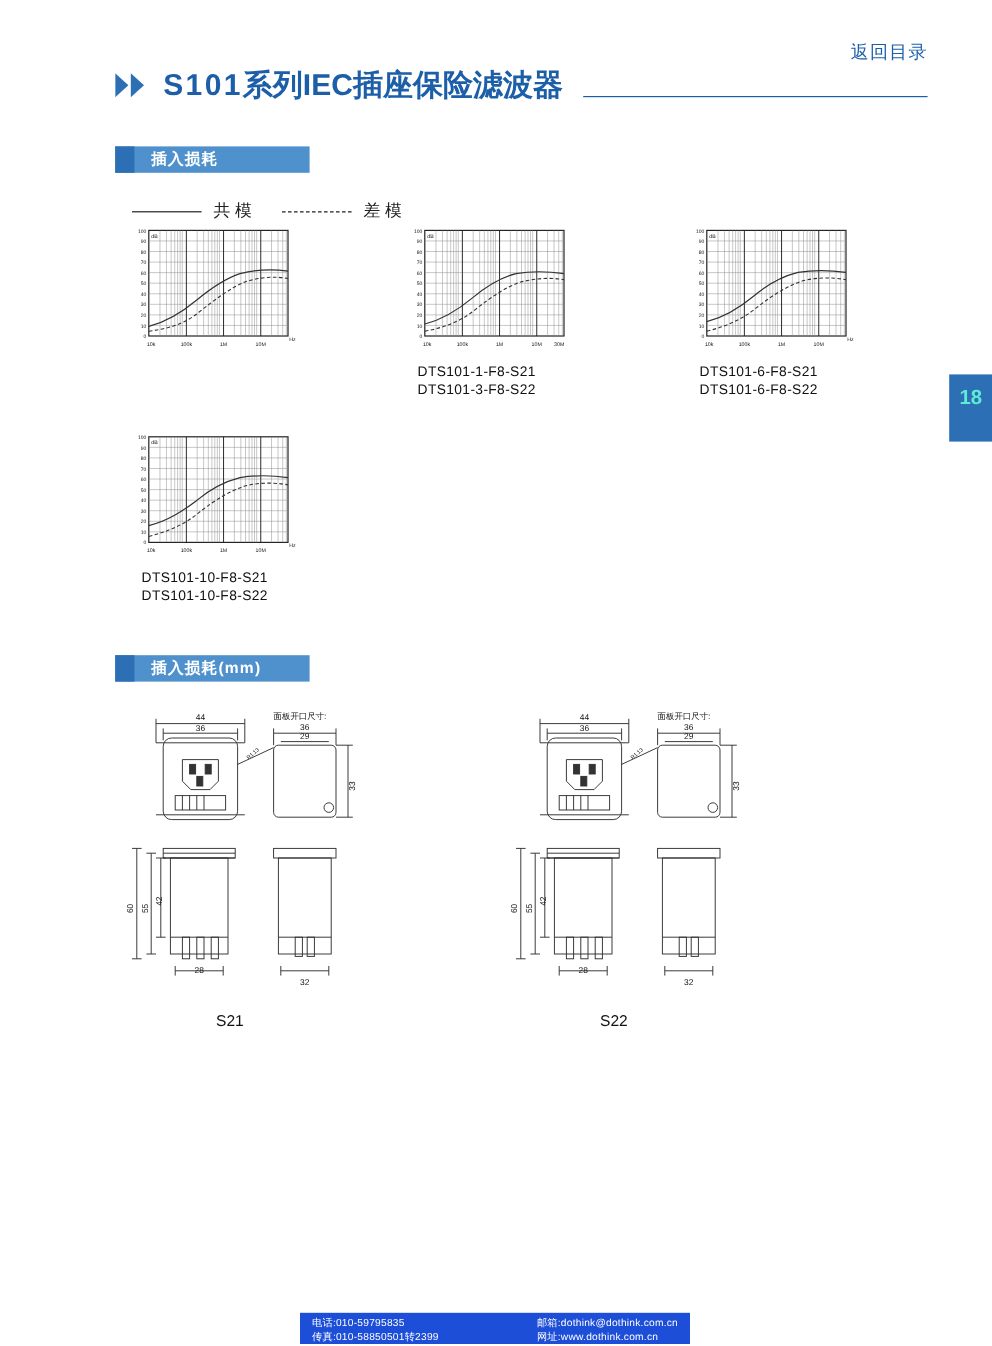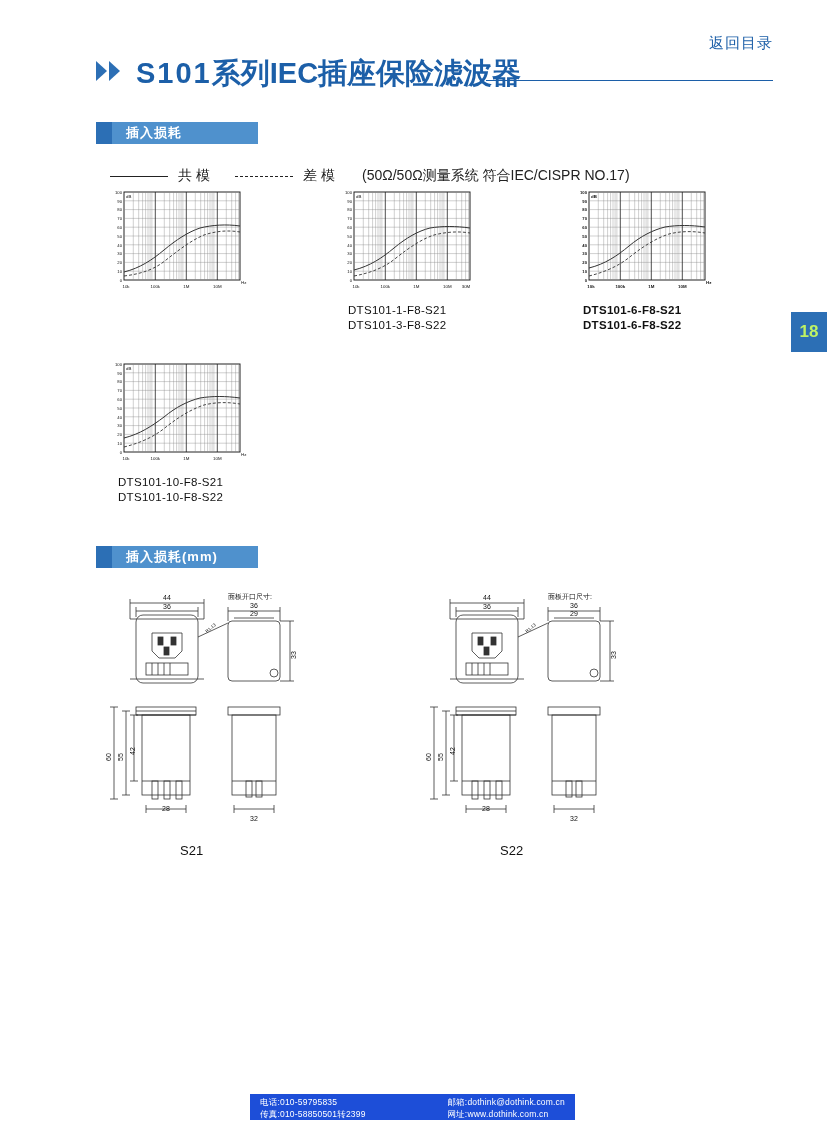--- a/index.html
+++ b/index.html
@@ -39,21 +39,21 @@
     left: 0;
     top: 4px;
     width: 34px;
     height: 22px;
   }
   .arrows svg { display:block; }
   .main-title {
     position: absolute;
     left: 40px;
     top: -2px;
-    font-size: 29px;
+    font-size: 25px;
     font-weight: bold;
     color: #1c5fa8;
     white-space: nowrap;
     letter-spacing: 0px;
   }
   .main-title .model { letter-spacing: 2px; }
   .title-rule {
     position: absolute;
     left: 390px;
     right: 0;
@@ -124,23 +124,23 @@
     height: 108px;
   }
   .plot svg { display:block; }
 
   
   .page-tab {
     position: absolute;
     top: 312px;
     right: 0;
     width: 36px;
-    height: 40px;
+    height: 56px;
     background: #2c6fb5;
-    color: #bef264;
+    color: #5eead4;
     font-size: 17px;
     font-weight: bold;
     line-height: 40px;
     text-align: center;
   }
 
   
   .drawings { position: absolute; top: 585px; left: 0; width: 827px; height: 290px; }
   .drawing-label {
     position: absolute;
@@ -186,21 +186,20 @@
   <div class="title-rule"></div>
 </div>
 
 <div class="section-bar" id="bar-insertion-loss">插入损耗</div>
 
 <div class="legend-row">
   <span class="legend-solid"></span>
   <span class="legend-solid-label">共 模</span>
   <span class="legend-dash"></span>
   <span class="legend-dash-label">差 模</span>
-  <span class="legend-note">(50Ω/50Ω测量系统  符合IEC/CISPR NO.17)</span>
 </div>
 
 <div class="page-tab">18</div>
 
 <div class="chart-block" style="top:188px; left:100px;">
   <div class="plot">
     <svg width="150" height="108" viewBox="0 0 150 108">
       <g class="gridwrap">
 
         <rect x="24" y="4" width="116" height="88" fill="#fff" stroke="#222" stroke-width="1"></rect>
@@ -352,21 +351,21 @@
         <text x="136" y="100">30M</text>
       </g>
     </svg>
   </div>
   <div class="chart-caption">
     <div>DTS101-1-F8-S21</div>
     <div>DTS101-3-F8-S22</div>
   </div>
 </div>
 
-<div class="chart-block" style="top:188px; left:565px;font-weight:bold;">
+<div class="chart-block" style="top:188px; left:565px;">
   <div class="plot">
     <svg width="150" height="108" viewBox="0 0 150 108">
       <rect x="24" y="4" width="116" height="88" fill="#fff" stroke="#222" stroke-width="1"></rect>
       <g stroke="#888" stroke-width="0.4">
         <line x1="24" y1="12.8" x2="140" y2="12.8"></line>
         <line x1="24" y1="21.6" x2="140" y2="21.6"></line>
         <line x1="24" y1="30.4" x2="140" y2="30.4"></line>
         <line x1="24" y1="39.2" x2="140" y2="39.2"></line>
         <line x1="24" y1="48.0" x2="140" y2="48.0"></line>
         <line x1="24" y1="56.8" x2="140" y2="56.8"></line>

